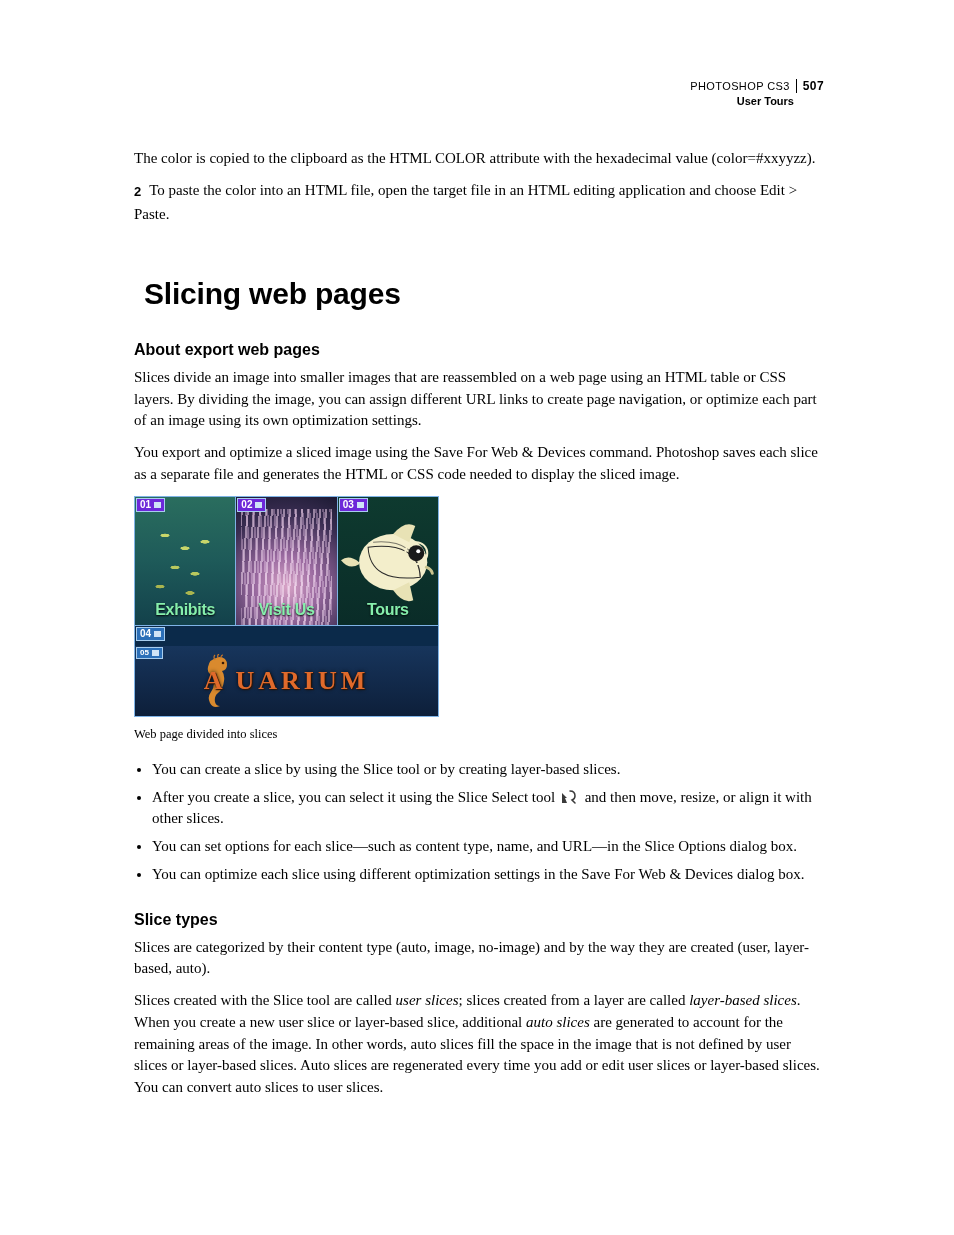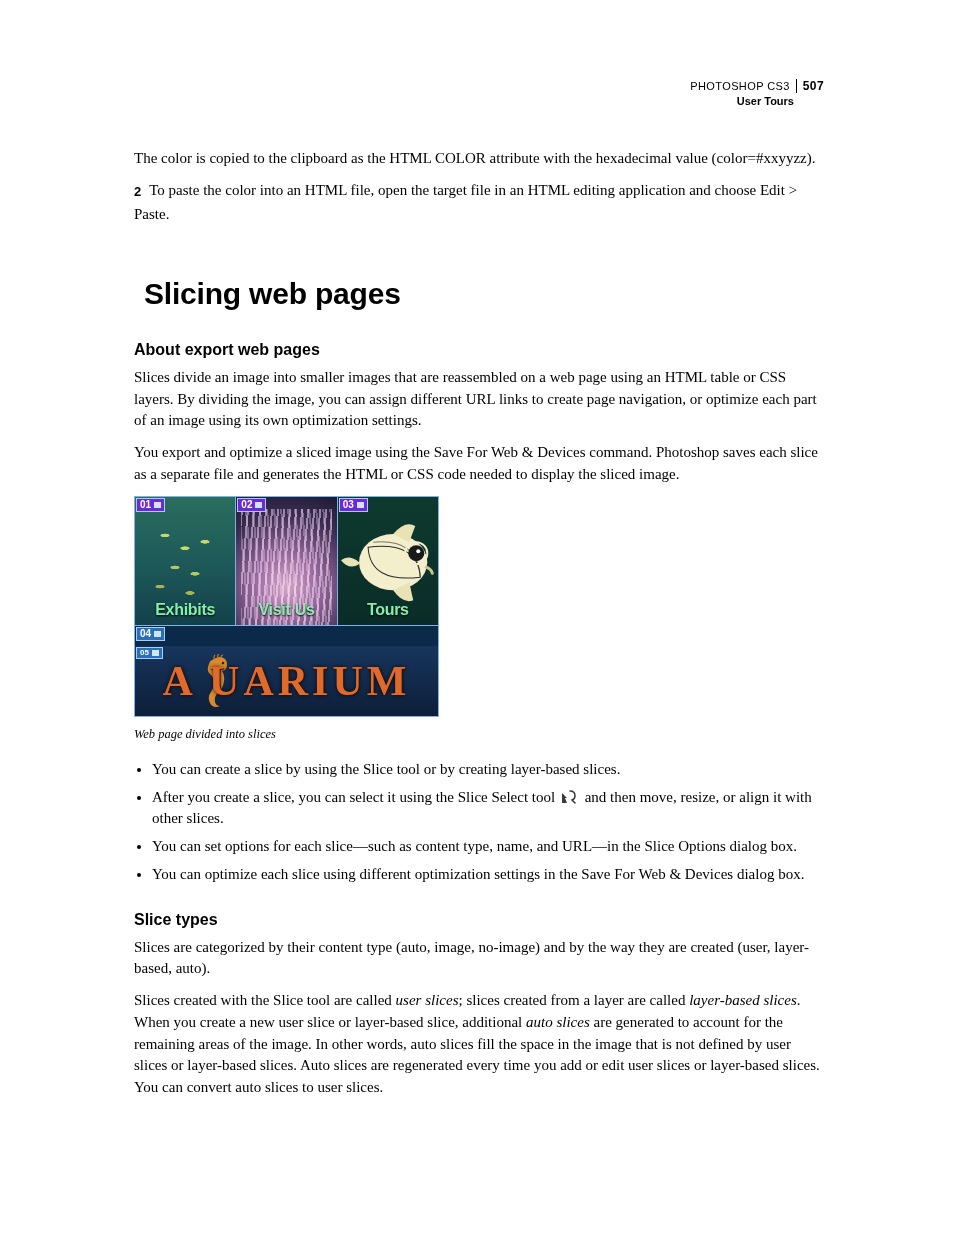--- a/index.html
+++ b/index.html
@@ -196,32 +196,31 @@
     position:absolute; top:1px; left:1px;
     background:#2b6fb8; color:#fff; font-family:Arial,sans-serif;
     font-size:8px; font-weight:700; padding:1px 3px;
     border:1px solid #a8cdee; display:flex; gap:3px; align-items:center; line-height:1;text-align:right;
   }
   .fig-bot .badge::after { content:""; width:7px;height:6px;background:#cfe4f7;display:inline-block;}
   .fig-bot .logo {
     position:absolute; left:0; right:0; top:50%; transform:translateY(-50%);
     text-align:center;
     font-family: "Trajan Pro", "Times New Roman", serif;
-    font-size: 42px;
+    font-size: 26px;
     letter-spacing: 4px;
     color: #e06a2b;
     text-shadow: 0 0 4px rgba(0,0,0,0.8), 1px 1px 1px #3a1a05;
     font-weight: 600;
   }
   .fig-bot .seahorse {
     position:absolute; left:68px; top:8px; width:30px; height:54px;
     color:#d98a2e;
   }
   .fig-caption {
-    font-style: italic;
     font-size: 12.5px;
     margin-top: 8px;
     margin-bottom: 16px;
   }
   .inline-icon {
     display:inline-block;
     width:18px; height:14px;
     vertical-align:-2px;
     margin: 0 2px;
   }

